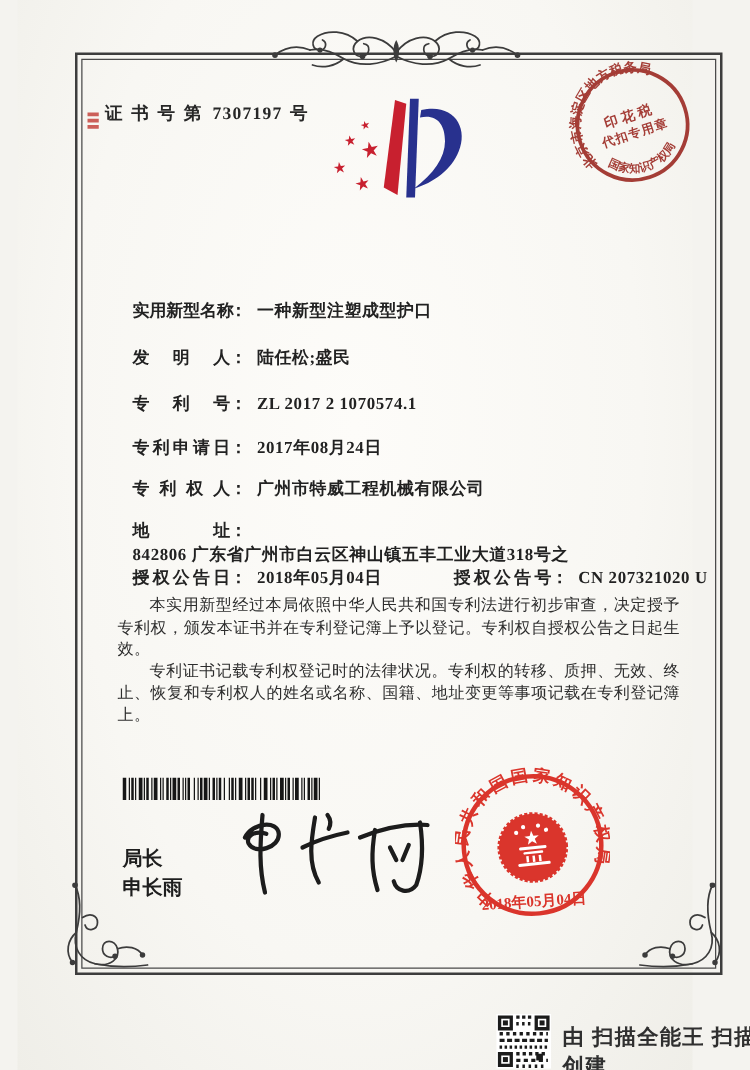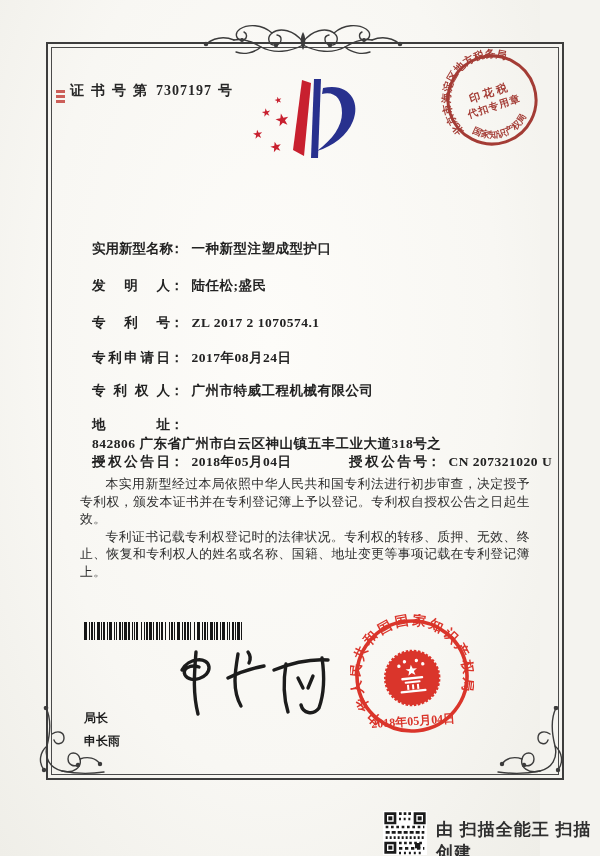--- a/index.html
+++ b/index.html
@@ -1,20 +1,20 @@
 <!DOCTYPE html>
 <html><head>
 <meta charset="utf-8">
 <style>
   html,body{margin:0;padding:0;}
   body{width:600px;height:856px;overflow:hidden;background:#f4f3ef;
        font-family:"Liberation Serif","DejaVu Serif",serif;}
   .photo{position:relative;width:540px;height:856px;
          background:
-           radial-gradient(ellipse at 50% 40%, #fdfcf9 0%, #f8f7f3 60%, #efeee8 100%);}
+           radial-gradient(ellipse at 50% 40%, #fdfcf9 0%, #f8f7f3 60%, #efeee8 100%); margin-left: 14px;}
   
   .frame{position:absolute;left:46px;top:42px;width:514px;height:734px;
          border:2px solid #3d3d3d;}
   .frame::before{content:"";position:absolute;inset:3px;border:1px solid #4a4a4a;}
   .orn{position:absolute;}
   .orn-top{left:200px;top:20px;}
   .orn-bl{left:34px;top:706px;}
   .orn-br{left:496px;top:706px;}
   
   .cert-no{position:absolute;left:70px;top:82px;font-size:14px;font-weight:600;color:#272727;}
@@ -37,21 +37,21 @@
   .frow .val{letter-spacing:.5px;}
   .frow.wrap{white-space:normal;width:450px;}
   .frow .val2wrap{display:inline-block;width:352px;vertical-align:top;line-height:19px;}
   .pair2{position:absolute;left:257px;top:0;}
   
   .body-text{position:absolute;left:80px;top:476px;width:450px;font-size:12.8px;
              line-height:17.6px;color:#2d2d2d;text-align:justify;letter-spacing:.4px;}
   .body-text p{margin:0;text-indent:2em;}
   
   .barcode{position:absolute;left:84px;top:622px;}
-  .signer{position:absolute;left:84px;top:707px;font-size:12px;font-weight:700;
+  .signer{position:absolute;left:84px;top:676px;font-size:16px;font-weight:700;
           color:#1e1e1e;line-height:23px;font-family:Liberation Serif, serif;}
   .signature{position:absolute;left:172px;top:642px;}
   .seal{position:absolute;left:350px;top:614px;}
   .page-info{position:absolute;left:46px;top:748px;width:514px;text-align:center;
              font-size:12px;letter-spacing:3px;color:#2a2a2a;}
   
   .scan-footer{position:absolute;left:0;top:806px;width:600px;height:50px;}
   .qr{position:absolute;left:383px;top:5px;}
   .scan-text{position:absolute;left:436px;top:12px;font-size:17px;font-weight:700;
              color:#2f2f2f;letter-spacing:1px;

